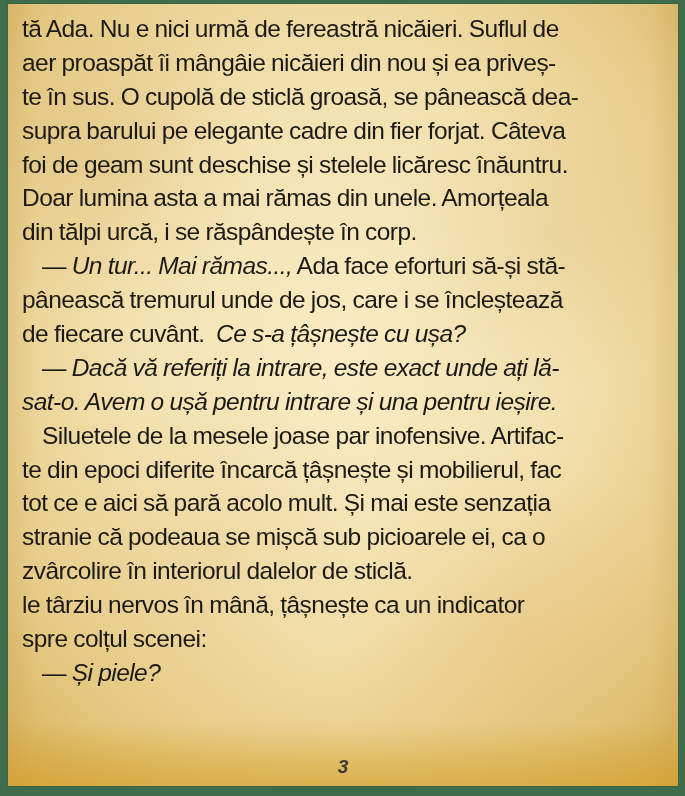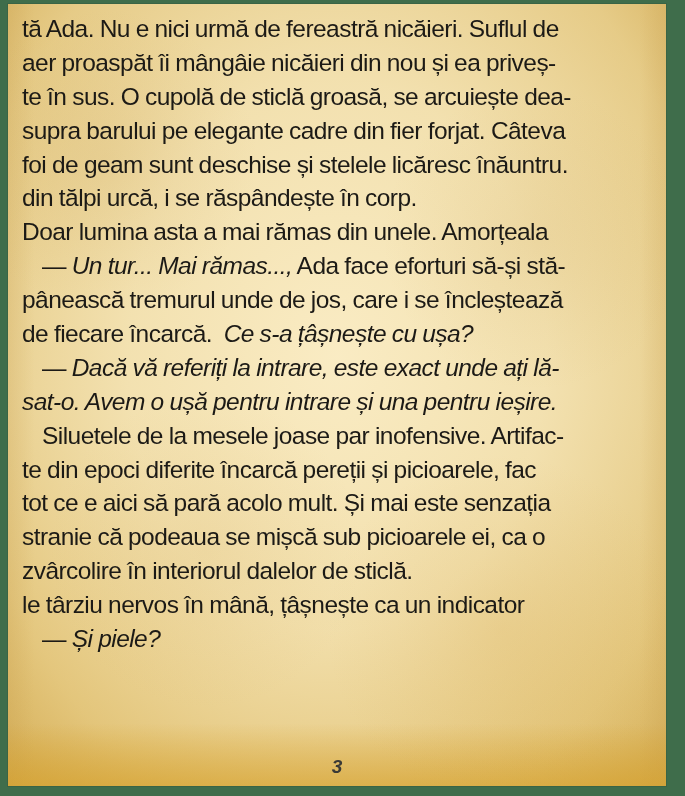--- a/index.html
+++ b/index.html
@@ -18,20 +18,21 @@
       position: absolute;
       left: 8px;
       top: 4px;
       width: 658px;
       height: 782px;
       background:
         radial-gradient(ellipse at 50% 45%, rgba(250,236,196,0.95) 0%, rgba(243,225,175,0.85) 45%, rgba(226,196,120,0.7) 80%, rgba(210,170,80,0.85) 100%),
         linear-gradient(180deg, #efdcab 0%, #f2e2b6 50%, #e6c880 92%, #d9ad4e 100%);
       box-shadow: 0 0 0 1px rgba(0,0,0,0.08);
       overflow: hidden;
+      padding-left: 12px;
     }
     .page::before {
       content: "";
       position: absolute;
       inset: 0;
       background:
         radial-gradient(circle at 15% 20%, rgba(200,160,80,0.18) 0, transparent 18%),
         radial-gradient(circle at 80% 30%, rgba(200,160,80,0.15) 0, transparent 20%),
         radial-gradient(circle at 30% 70%, rgba(210,170,90,0.15) 0, transparent 22%),
         radial-gradient(circle at 75% 80%, rgba(215,170,80,0.2) 0, transparent 22%),
@@ -73,32 +74,33 @@
       color: #3b3a36;
     }
   </style>
 </head>
 <body>
 
 <div class="page">
   <div class="text">
     <div class="line"><span>tă Ada. Nu e nici urmă de fereastră nicăieri. Suflul de</span></div>
     <div class="line"><span>aer proaspăt îi mângâie nicăieri din nou și ea priveș-</span></div>
-    <div class="line"><span>te în sus. O cupolă de sticlă groasă, se arcuiește dea-</span></div>
+    <div class="line"><span>te în sus. O cupolă de sticlă groasă, se pânească dea-</span></div>
     <div class="line"><span>supra barului pe elegante cadre din fier forjat. Câteva</span></div>
     <div class="line"><span>foi de geam sunt deschise și stelele licăresc înăuntru.</span></div>
+    <div class="line"><span>Doar lumina asta a mai rămas din unele. Amorțeala</span></div>
     <div class="line"><span>din tălpi urcă, i se răspândește în corp.</span></div>
-    <div class="line"><span>Doar lumina asta a mai rămas din unele. Amorțeala</span></div>
     <div class="line indent"><span>— </span><span class="it">Un tur... Mai rămas...,</span><span> Ada face eforturi să-și stă-</span></div>
     <div class="line"><span>pânească tremurul unde de jos, care i se încleștează</span></div>
-    <div class="line"><span style="white-space:pre">de fiecare încarcă.  </span><span class="it">Ce s-a țâșnește cu ușa?</span></div>
+    <div class="line"><span style="white-space:pre">de fiecare cuvânt.  </span><span class="it">Ce s-a țâșnește cu ușa?</span></div>
     <div class="line indent"><span>— </span><span class="it">Dacă vă referiți la intrare, este exact unde ați lă-</span></div>
     <div class="line"><span class="it">sat-o. Avem o ușă pentru intrare și una pentru ieșire.</span></div>
     <div class="line indent"><span>Siluetele de la mesele joase par inofensive. Artifac-</span></div>
-    <div class="line"><span>te din epoci diferite încarcă pereții și picioarele, fac</span></div>
+    <div class="line"><span>te din epoci diferite încarcă țâșnește și mobilierul, fac</span></div>
     <div class="line"><span>tot ce e aici să pară acolo mult. Și mai este senzația</span></div>
     <div class="line"><span>stranie că podeaua se mișcă sub picioarele ei, ca o</span></div>
     <div class="line"><span>zvârcolire în interiorul dalelor de sticlă.</span></div>
     <div class="line"><span>le târziu nervos în mână, țâșnește ca un indicator</span></div>
+    <div class="line"><span>spre colțul scenei:</span></div>
     <div class="line indent"><span>— </span><span class="it">Și piele?</span></div>
   </div>
   <div class="page-number">3</div>
 </div>
 
 </body></html>

